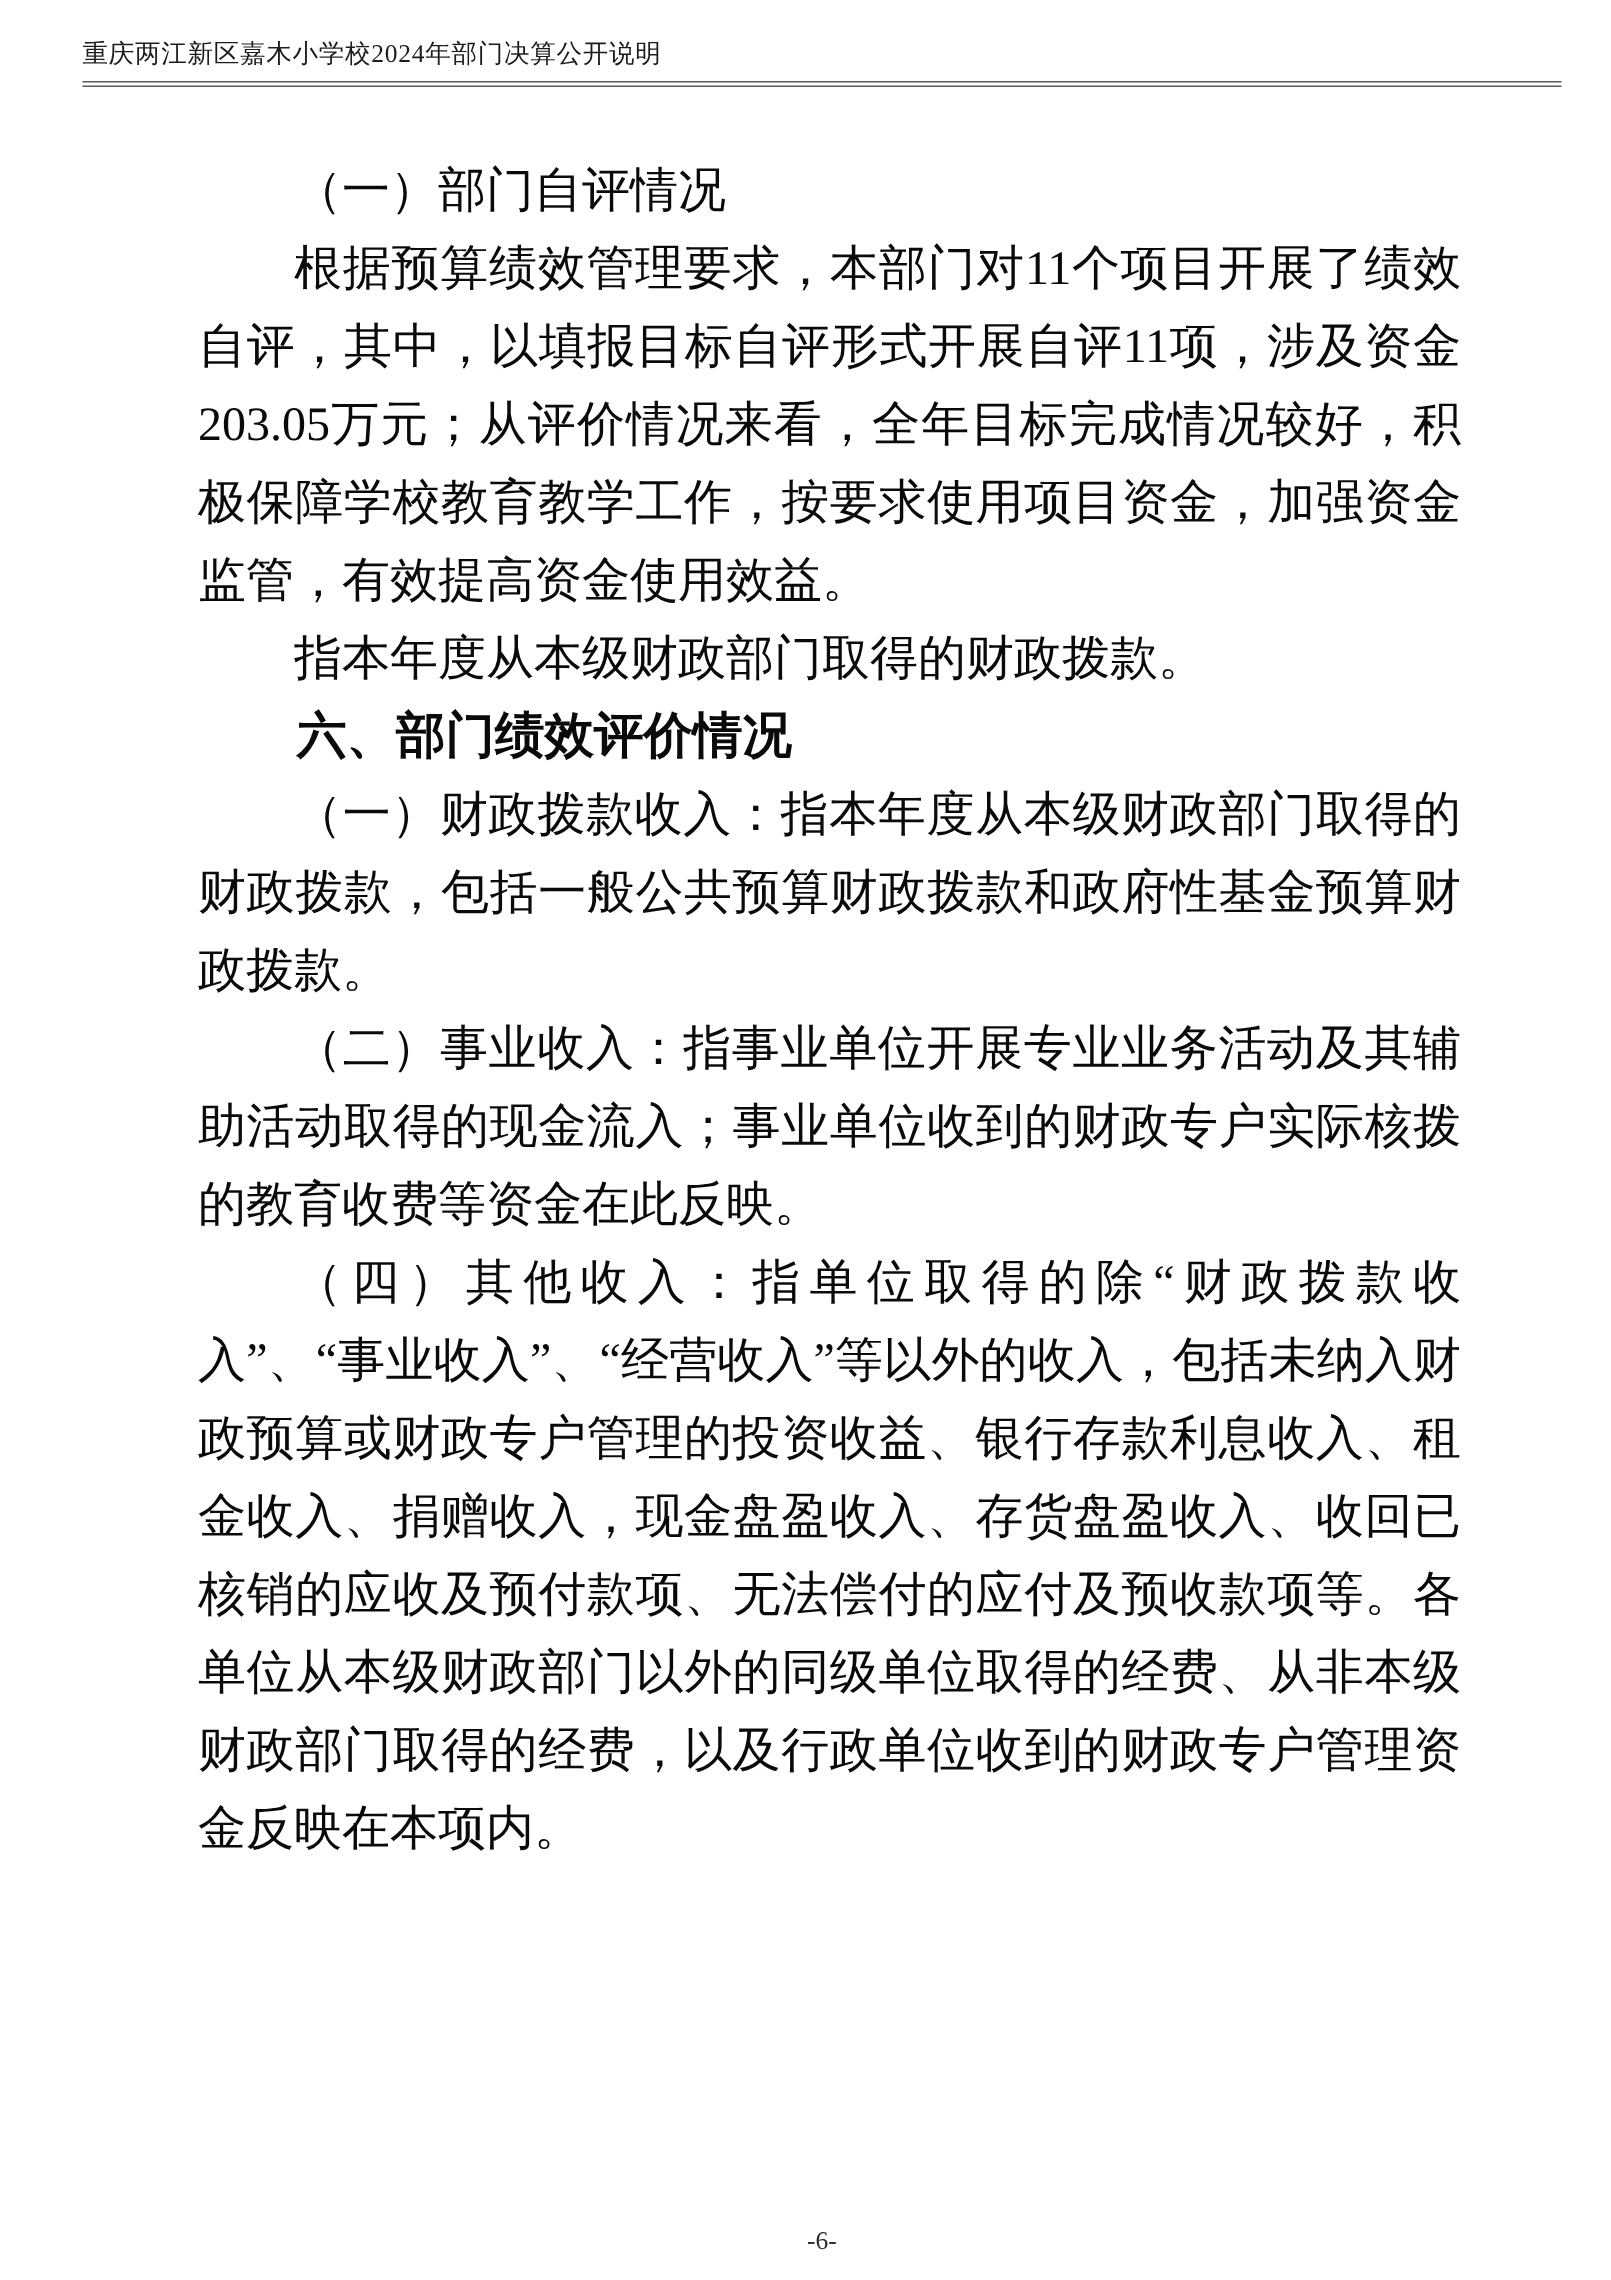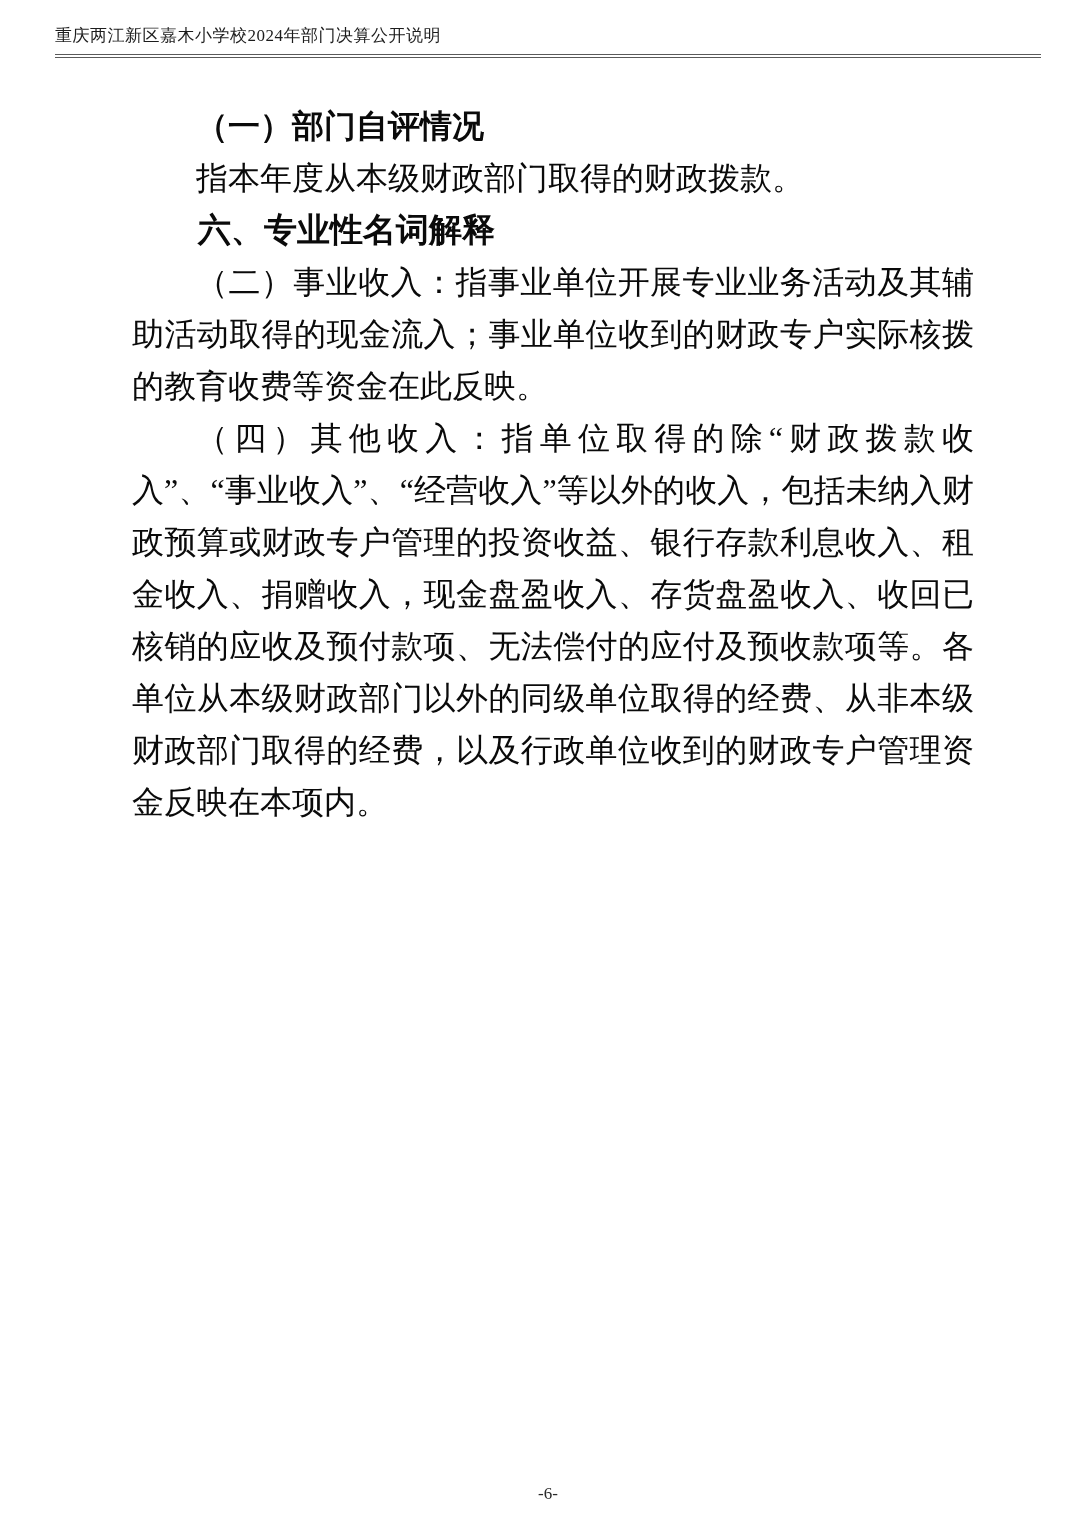--- a/index.html
+++ b/index.html
@@ -43,21 +43,21 @@
     text-align: justify;
     text-justify: inter-character;
     color: #0a0a0a;
   }
   .content .block {
     margin: 0;
     text-indent: 2em;
   }
   
   .content .block.subheading {
-    font-weight: 700;
+    font-weight: 400;
     font-family: "Liberation Serif", "DejaVu Serif", serif;
   }
   
   .content .block.heading {
     font-weight: bold;
     font-family: "Liberation Sans", "DejaVu Sans", sans-serif;
     font-size: 33px;
   }
   
   .page-footer {
@@ -77,22 +77,24 @@
 <body>
 
 <div class="page">
 
   <div class="page-header">
     <span class="header-title">重庆两江新区嘉木小学校2024年部门决算公开说明</span>
   </div>
 
   <div class="content">
     <p class="block subheading">（一）部门自评情况</p>
+    <p class="block paragraph">根据预算绩效管理要求，本部门对11个项目开展了绩效自评，其中，以填报目标自评形式开展自评11项，涉及资金203.05万元；从评价情况来看，全年目标完成情况较好，积极保障学校教育教学工作，按要求使用项目资金，加强资金监管，有效提高资金使用效益。</p>
     <p class="block paragraph">指本年度从本级财政部门取得的财政拨款。</p>
-    <p class="block heading">六、专业性名词解释</p>
+    <p class="block heading">六、部门绩效评价情况</p>
+    <p class="block paragraph">（一）财政拨款收入：指本年度从本级财政部门取得的财政拨款，包括一般公共预算财政拨款和政府性基金预算财政拨款。</p>
     <p class="block paragraph">（二）事业收入：指事业单位开展专业业务活动及其辅助活动取得的现金流入；事业单位收到的财政专户实际核拨的教育收费等资金在此反映。</p>
     <p class="block paragraph">（四）其他收入：指单位取得的除“财政拨款收入”、“事业收入”、“经营收入”等以外的收入，包括未纳入财政预算或财政专户管理的投资收益、银行存款利息收入、租金收入、捐赠收入，现金盘盈收入、存货盘盈收入、收回已核销的应收及预付款项、无法偿付的应付及预收款项等。各单位从本级财政部门以外的同级单位取得的经费、从非本级财政部门取得的经费，以及行政单位收到的财政专户管理资金反映在本项内。</p>
   </div>
 
   <div class="page-footer">
     <span class="page-number">-6-</span>
   </div>
 
 </div>
 

